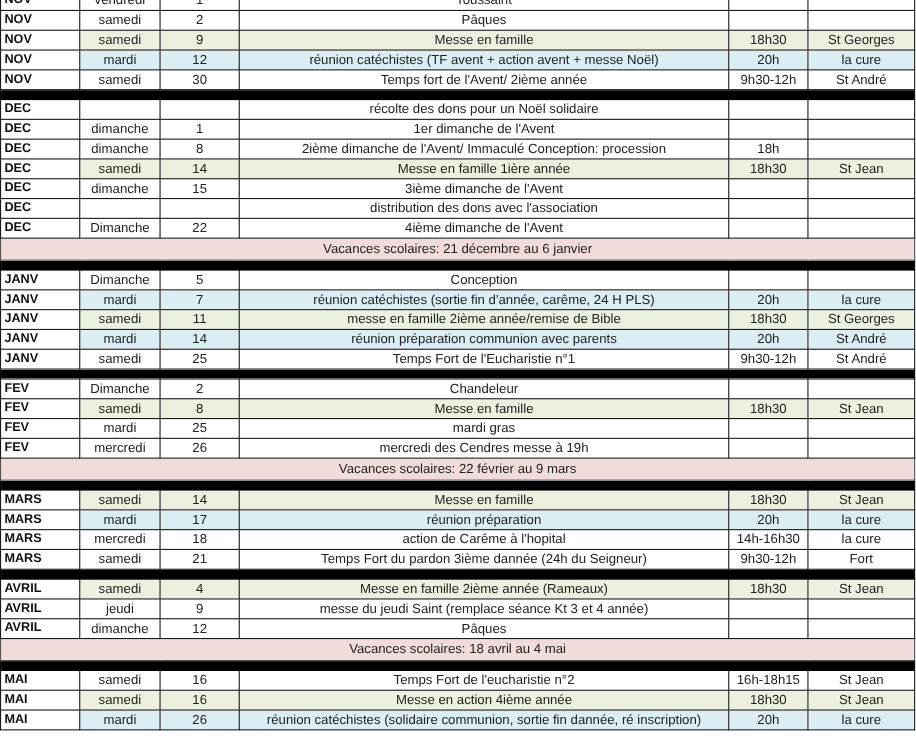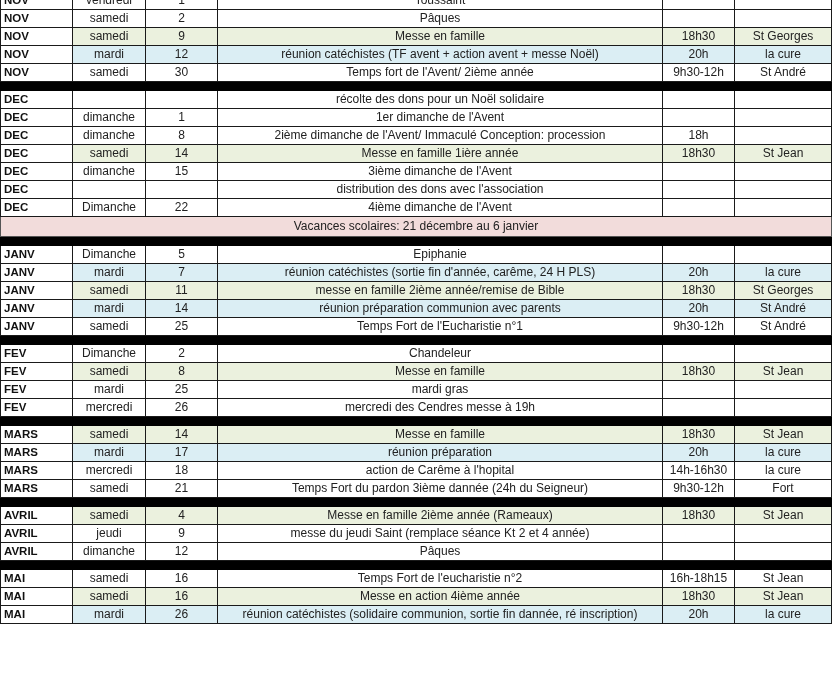--- a/index.html
+++ b/index.html
@@ -131,21 +131,21 @@
         <tr class="vac">
           <td colspan="6">Vacances scolaires: 21 décembre au 6 janvier</td>
         </tr>
         <tr class="sep">
           <td colspan="6"></td>
         </tr>
         <tr>
           <td class="month">JANV</td>
           <td>Dimanche</td>
           <td>5</td>
-          <td>Epiphanie</td>
+          <td>Conception</td>
           <td></td>
           <td></td>
         </tr>
         <tr>
           <td class="month">JANV</td>
           <td class="blue">mardi</td>
           <td class="blue">7</td>
           <td class="blue">réunion catéchistes (sortie fin d'année, carême, 24 H PLS)</td>
           <td class="blue">20h</td>
           <td class="blue">la cure</td>
@@ -201,20 +201,23 @@
           <td></td>
           <td></td>
         </tr>
         <tr>
           <td class="month">FEV</td>
           <td>mercredi</td>
           <td>26</td>
           <td>mercredi des Cendres  messe à 19h</td>
           <td></td>
           <td></td>
+        </tr>
+        <tr class="vac">
+          <td colspan="6">Vacances scolaires: 22 février au 9 mars</td>
         </tr>
         <tr class="sep">
           <td colspan="6"></td>
         </tr>
         <tr>
           <td class="month">MARS</td>
           <td class="green">samedi</td>
           <td class="green">14</td>
           <td class="green">Messe en famille</td>
           <td class="green">18h30</td>
@@ -252,31 +255,34 @@
           <td class="green">samedi</td>
           <td class="green">4</td>
           <td class="green">Messe en famille 2ième année (Rameaux)</td>
           <td class="green">18h30</td>
           <td class="green">St Jean</td>
         </tr>
         <tr>
           <td class="month">AVRIL</td>
           <td>jeudi</td>
           <td>9</td>
-          <td>messe du jeudi Saint (remplace séance Kt 2 et 4 année)</td>
+          <td>messe du jeudi Saint (remplace séance Kt 3 et 4 année)</td>
           <td></td>
           <td></td>
         </tr>
         <tr>
           <td class="month">AVRIL</td>
           <td>dimanche</td>
           <td>12</td>
           <td>Pâques</td>
           <td></td>
           <td></td>
+        </tr>
+        <tr class="vac">
+          <td colspan="6">Vacances scolaires: 18 avril au 4 mai</td>
         </tr>
         <tr class="sep">
           <td colspan="6"></td>
         </tr>
         <tr>
           <td class="month">MAI</td>
           <td>samedi</td>
           <td>16</td>
           <td>Temps Fort de l'eucharistie n°2</td>
           <td>16h-18h15</td>

